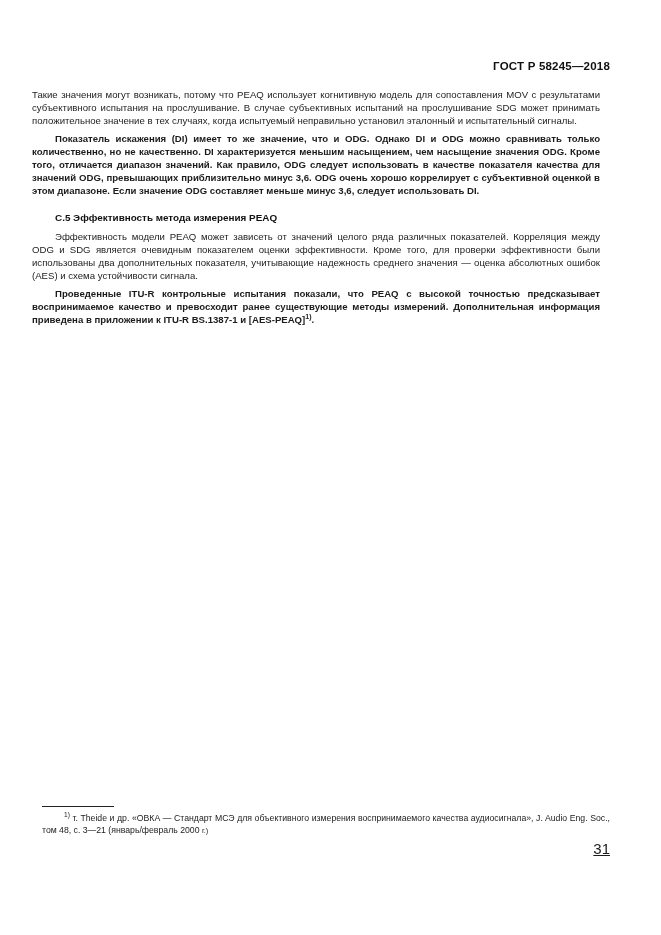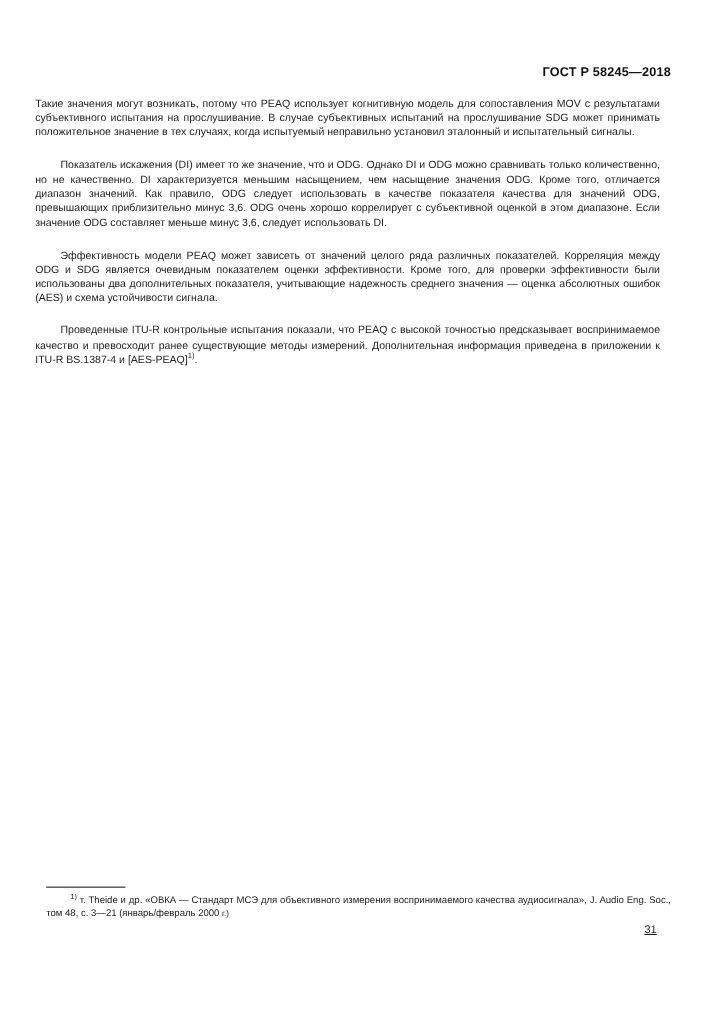--- a/index.html
+++ b/index.html
@@ -41,21 +41,22 @@
     line-height: 13.2px;
     text-align: justify;
     text-justify: inter-word;
     color: #1c1c1c;
     hyphens: manual;
   }
   p.body-text.indent {
     text-indent: 23px;
   }
   p.body-text + p.body-text {
-    margin-top: 16px;
+    margin-top: 4px;
+    font-weight: bold;
   }
   h2.section-heading {
     margin: 13px 0 6px 0;
     font-size: 9.9px;
     line-height: 13.2px;
     font-weight: bold;
     text-indent: 23px;
     color: #111111;
   }
   sup.fn-ref {
@@ -86,44 +87,45 @@
   sup.fn-marker {
     font-size: 6.6px;
     vertical-align: super;
     line-height: 0;
   }
   .fn-small {
     font-size: 7.4px;
   }
   .page-number {
     position: absolute;
-    right: 64px;
+    right: 51px;
     top: 840px;
-    font-size: 10px;
+    font-size: 15px;
     color: #1c1c1c;
     text-decoration: underline;
   }
 </style>
 </head>
 <body>
 
 <div class="page">
 
   <div class="doc-header">ГОСТ Р 58245—2018</div>
 
   <div class="content">
 
     <p class="body-text">Такие значения могут возникать, потому что PEAQ использует когнитивную модель для сопоставления MOV с результатами субъективного испытания на прослушивание. В случае субъективных испытаний на прослушивание SDG может принимать положительное значение в тех случаях, когда испытуемый неправильно установил эталонный и испытательный сигналы.</p>
 
     <p class="body-text indent">Показатель искажения (DI) имеет то же значение, что и ODG. Однако DI и ODG можно сравнивать только количественно, но не качественно. DI характеризуется меньшим насыщением, чем насыщение значения ODG. Кроме того, отличается диапазон значений. Как правило, ODG следует использовать в качестве показателя качества для значений ODG, превышающих приблизительно минус 3,6. ODG очень хорошо коррелирует с субъективной оценкой в этом диапазоне. Если значение ODG составляет меньше минус 3,6, следует использовать DI.</p>
 
+    <h2 class="section-heading">С.5 Эффективность метода измерения PEAQ</h2>
 
     <p class="body-text indent">Эффективность модели PEAQ может зависеть от значений целого ряда различных показателей. Корреляция между ODG и SDG является очевидным показателем оценки эффективности. Кроме того, для проверки эффективности были использованы два дополнительных показателя, учитывающие надежность среднего значения — оценка абсолютных ошибок (AES) и схема устойчивости сигнала.</p>
 
-    <p class="body-text indent"><span>Проведенные ITU-R контрольные испытания показали, что PEAQ с высокой точностью предсказывает воспринимаемое качество и превосходит ранее существующие методы измерений. Дополнительная информация приведена в приложении к ITU-R BS.1387-4 и [AES-PEAQ]</span><sup class="fn-ref">1)</sup><span>.</span></p>
+    <p class="body-text indent"><span>Проведенные ITU-R контрольные испытания показали, что PEAQ с высокой точностью предсказывает воспринимаемое качество и превосходит ранее существующие методы измерений. Дополнительная информация приведена в приложении к ITU-R BS.1387-1 и [AES-PEAQ]</span><sup class="fn-ref">1)</sup><span>.</span></p>
 
   </div>
 
   <div class="footnote-block">
     <div class="footnote-rule"></div>
     <p class="footnote-text"><sup class="fn-marker">1)</sup><span> т. Theide и др. «ОВКА — Стандарт МСЭ для объективного измерения воспринимаемого качества аудиосигнала»,  J. Audio Eng. Soc., том 48, с. 3—21 (январь/февраль 2000 </span><span class="fn-small">г.)</span></p>
   </div>
 
   <div class="page-number">31</div>
 

